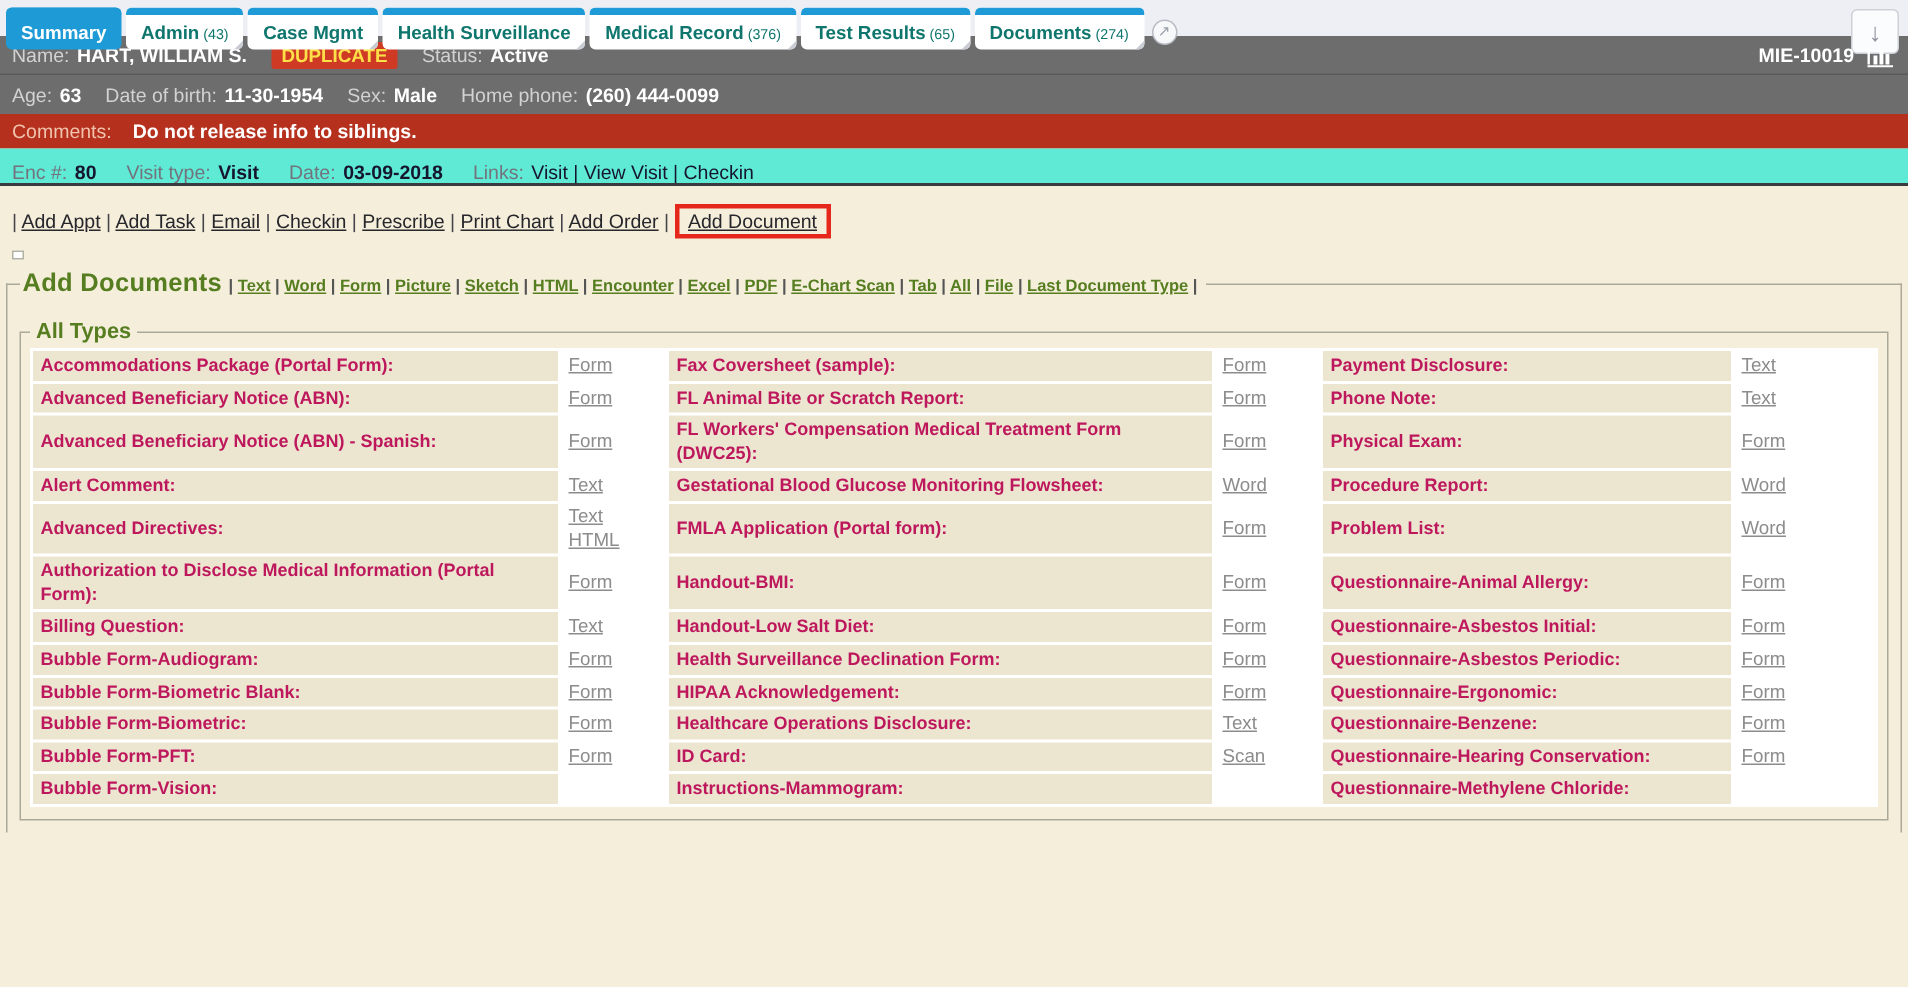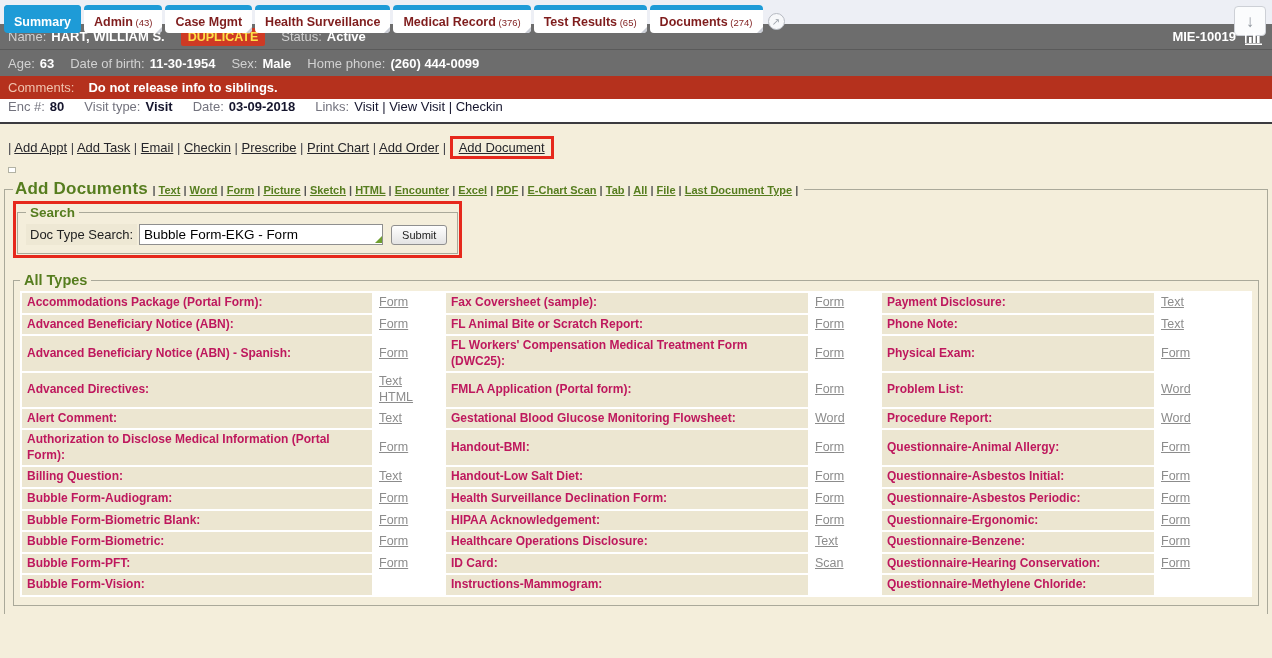--- a/index.html
+++ b/index.html
@@ -3,21 +3,21 @@
 <meta charset="utf-8">
 <style>
   * { margin:0; padding:0; box-sizing:border-box; }
   html,body { width:1272px; height:658px; overflow:hidden; }
   body { font-family:"Liberation Sans","DejaVu Sans",sans-serif; background:#f4eedb; }
 
   
   .tabbar { height:24px; background:#edeff5; display:flex; align-items:flex-start; padding:5px 6px 0 4px; }
   .tabs { display:flex; gap:3px; align-items:flex-start; }
   .tab { position:relative; background:#fff; border-radius:4px; padding:10px 10px 6px 10px; cursor:pointer;
-         font-size:12.5px; font-weight:bold; color:#7f1d1d; white-space:nowrap; overflow:hidden; height:28px; }
+         font-size:12.5px; font-weight:bold; color:#0f766e; white-space:nowrap; overflow:hidden; height:28px; }
   .tab::before { content:""; position:absolute; top:0; left:0; right:0; height:5px; background:#1e9bd7; }
   .tab::after { content:""; position:absolute; right:0; bottom:0; border-left:6px solid transparent; border-bottom:6px solid #c9ccd4; }
   .tab.active { background:#1e9bd7; color:#fff; }
   .tab.active::after { display:none; }
   .tab-count { font-size:9.5px; font-weight:normal; }
   .popout { display:inline-flex; align-items:center; justify-content:center; width:17px; height:17px; margin:8px 0 0 5px;
             border:1px solid #b6bac2; border-radius:50%; color:#9aa0a8; font-size:10px; cursor:pointer; background:#f7f8fa; }
   .spacer { flex:1; }
   .dl-btn { width:32px; height:30px; margin-top:1px; border:1px solid #cdd0d6; border-radius:4px; background:#fbfcfd;
             color:#8d939c; font-size:17px; font-weight:bold; cursor:pointer; line-height:1; font-family:inherit; }
@@ -28,21 +28,21 @@
   .pbar2 { height:26px; }
   .plabel { color:#d2d2d2; margin-right:5px; }
   .pvalue { font-weight:bold; color:#fff; margin-right:16px; }
   .dup { background:#ce3a24; color:#fde047; font-weight:bold; padding:2px 7px; border-radius:2px; margin-right:16px; font-size:12.5px; }
   .chart-icon { margin-left:8px; cursor:pointer; }
 
   .cbar { background:#b5311d; color:#fff; height:23px; display:flex; align-items:center; padding:0 8px; font-size:13px; }
   .clabel { color:#f0c3ae; margin-right:14px; }
   .cvalue { font-weight:bold; }
 
-  .ebar { background:#ffffff; height:25px; display:flex; align-items:flex-start; padding:0 8px; font-size:13px;
+  .ebar { background:#5eead4; height:25px; display:flex; align-items:flex-end; padding:0 8px; font-size:13px;
           border-bottom:2px solid #3b3b3f; color:#73737e; }
   .ebar .elabel { margin-right:5px; }
   .ebar .evalue { font-weight:bold; color:#15152d; margin-right:20px; }
   .enc-links { font-weight:normal; color:#15152d; }
   .enc-links .link { color:#15152d; text-decoration:none; cursor:pointer; }
 
   
   .content { padding:0 0 0 0; }
   .actions { margin:12px 0 0 8px; font-size:13px; color:#2a2a2e; }
   .actions .link { color:#26262b; text-decoration:underline; cursor:pointer; }
@@ -159,33 +159,20 @@
 
     <div class="allergy-box">
     </div>
 
     <fieldset class="outer-fs">
       <legend class="outer-legend">
         <span class="section-title">Add Documents</span>
         <span class="doc-type-links"><span class="sep"> | </span><span class="link">Text</span><span class="sep"> | </span><span class="link">Word</span><span class="sep"> | </span><span class="link">Form</span><span class="sep"> | </span><span class="link">Picture</span><span class="sep"> | </span><span class="link">Sketch</span><span class="sep"> | </span><span class="link">HTML</span><span class="sep"> | </span><span class="link">Encounter</span><span class="sep"> | </span><span class="link">Excel</span><span class="sep"> | </span><span class="link">PDF</span><span class="sep"> | </span><span class="link">E-Chart Scan</span><span class="sep"> | </span><span class="link">Tab</span><span class="sep"> | </span><span class="link">All</span><span class="sep"> | </span><span class="link">File</span><span class="sep"> | </span><span class="link">Last Document Type</span><span class="sep"> |</span></span>
       </legend>
 
-      <div class="search-annotation">
-        <fieldset class="search-fs">
-          <legend class="green-legend">Search</legend>
-          <div class="search-row">
-            <span class="search-label">Doc Type Search:</span>
-            <span class="input-wrap">
-              <input value="Bubble Form-EKG - Form" style="">
-              <i class="corner"></i>
-            </span>
-            <button class="submit">Submit</button>
-          </div>
-        </fieldset>
-      </div>
 
       <fieldset class="types-fs">
         <legend class="green-legend lg">All Types</legend>
         <table class="types-table">
           <colgroup>
             <col class="c-l1">
               <col class="c-k1">
               <col class="c-l2">
               <col class="c-k2">
               <col class="c-l3">
@@ -210,33 +197,33 @@
               </tr>
               <tr>
                 <td class="tlabel">Advanced Beneficiary Notice (ABN) - Spanish:</td>
                 <td class="tlinks"><span class="link">Form</span></td>
                 <td class="tlabel">FL Workers' Compensation Medical Treatment Form (DWC25):</td>
                 <td class="tlinks"><span class="link">Form</span></td>
                 <td class="tlabel">Physical Exam:</td>
                 <td class="tlinks"><span class="link">Form</span></td>
               </tr>
               <tr>
+                <td class="tlabel">Alert Comment:</td>
+                <td class="tlinks"><span class="link">Text</span></td>
+                <td class="tlabel">Gestational Blood Glucose Monitoring Flowsheet:</td>
+                <td class="tlinks"><span class="link">Word</span></td>
+                <td class="tlabel">Procedure Report:</td>
+                <td class="tlinks"><span class="link">Word</span></td>
+              </tr>
+              <tr>
                 <td class="tlabel">Advanced Directives:</td>
                 <td class="tlinks"><span class="link">Text</span><br><span class="link">HTML</span></td>
                 <td class="tlabel">FMLA Application (Portal form):</td>
                 <td class="tlinks"><span class="link">Form</span></td>
                 <td class="tlabel">Problem List:</td>
-                <td class="tlinks"><span class="link">Word</span></td>
-              </tr>
-              <tr>
-                <td class="tlabel">Alert Comment:</td>
-                <td class="tlinks"><span class="link">Text</span></td>
-                <td class="tlabel">Gestational Blood Glucose Monitoring Flowsheet:</td>
-                <td class="tlinks"><span class="link">Word</span></td>
-                <td class="tlabel">Procedure Report:</td>
                 <td class="tlinks"><span class="link">Word</span></td>
               </tr>
               <tr>
                 <td class="tlabel">Authorization to Disclose Medical Information (Portal Form):</td>
                 <td class="tlinks"><span class="link">Form</span></td>
                 <td class="tlabel">Handout-BMI:</td>
                 <td class="tlinks"><span class="link">Form</span></td>
                 <td class="tlabel">Questionnaire-Animal Allergy:</td>
                 <td class="tlinks"><span class="link">Form</span></td>
               </tr>

